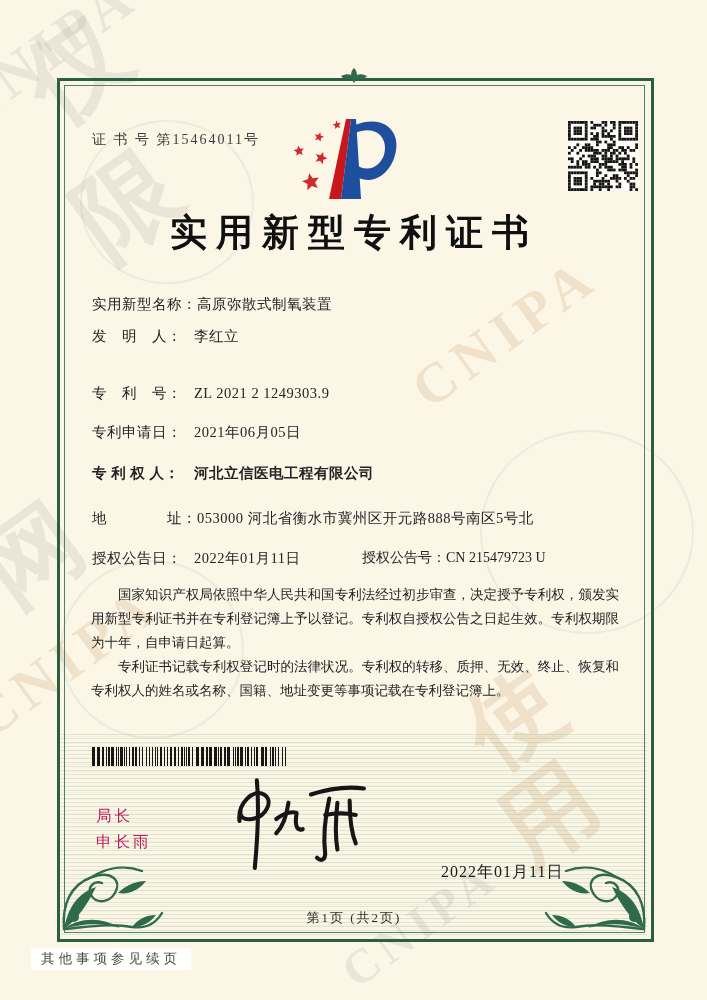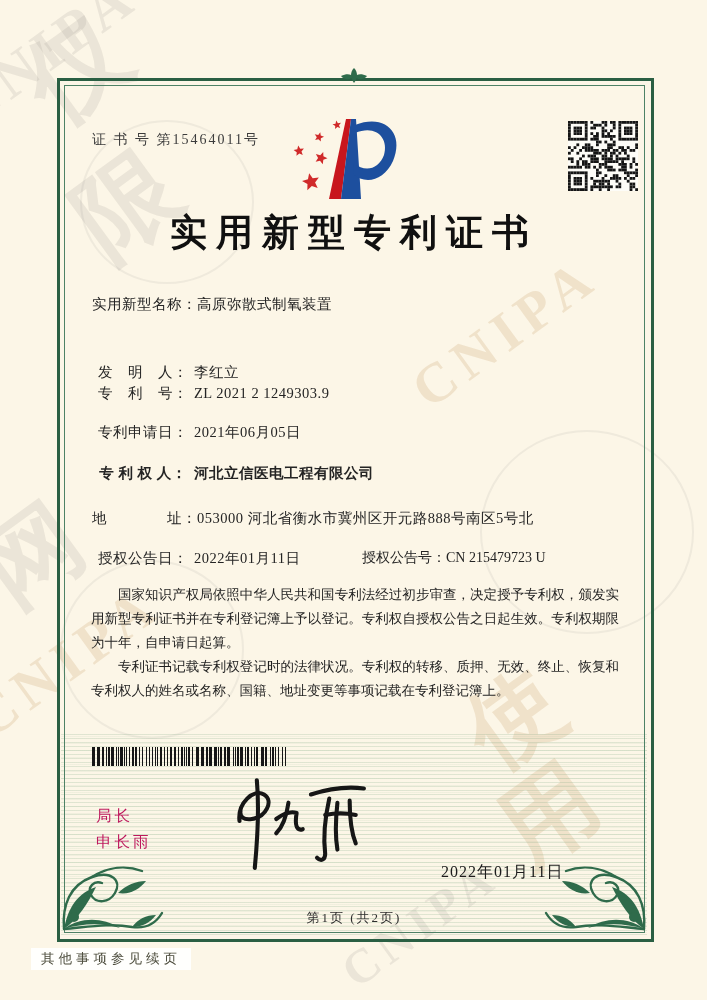--- a/index.html
+++ b/index.html
@@ -40,23 +40,23 @@
   .corner.br{left:538px;top:823px;transform:scaleX(-1);}
   .topcrest{position:absolute;z-index:4;left:325px;top:66px;width:58px;height:20px;}
   
   .content{position:absolute;z-index:3;left:0;top:0;width:707px;height:1000px;}
   .cert-no{position:absolute;left:92px;top:131px;font-size:14px;letter-spacing:2px;color:#3c3c3c;}
   .logo{position:absolute;left:283px;top:110px;width:134px;height:97px;}
   .qr{position:absolute;left:568px;top:121px;width:70px;height:70px;}
   .title{position:absolute;left:57px;top:208px;width:594px;text-align:center;
     font-size:37px;font-weight:bold;letter-spacing:9px;color:#101010;}
   .frow{position:absolute;left:92px;font-size:14.5px;color:#242424;white-space:nowrap;}
-  .frow .lab{display:inline-block;min-width:102px;letter-spacing:0.5px;text-align:center;}
+  .frow .lab{display:inline-block;min-width:102px;letter-spacing:0.5px;}
   .frow .val{letter-spacing:0.5px;}
-  .r1{top:295px;} .r2{top:363px;} .r3{top:384px;} .r4{top:423px;}
+  .r1{top:295px;} .r2{top:327px;} .r3{top:384px;} .r4{top:423px;}
   .r5{top:464px;font-weight:bold;} .r6{top:509px;} .r7{top:549px;}
   .grant2{position:absolute;left:362px;top:549px;font-size:14px;white-space:nowrap;color:#242424;}
   .paras{position:absolute;left:91px;top:583px;width:528px;font-size:13.5px;line-height:24px;
     color:#1f1f1f;text-align:justify;}
   .paras p{margin:0;text-indent:2em;}
   .barcode{position:absolute;left:92px;top:747px;width:198px;height:19px;}
   .signer{position:absolute;left:96px;top:803px;font-size:15.5px;letter-spacing:3px;color:#be185d;line-height:26px;}
   .signature{position:absolute;left:208px;top:768px;width:165px;height:102px;}
   .issue-date{position:absolute;left:441px;top:862px;font-size:16px;letter-spacing:1px;color:#1c1c1c;}
   .page-ind{position:absolute;left:57px;top:909px;width:594px;text-align:center;

